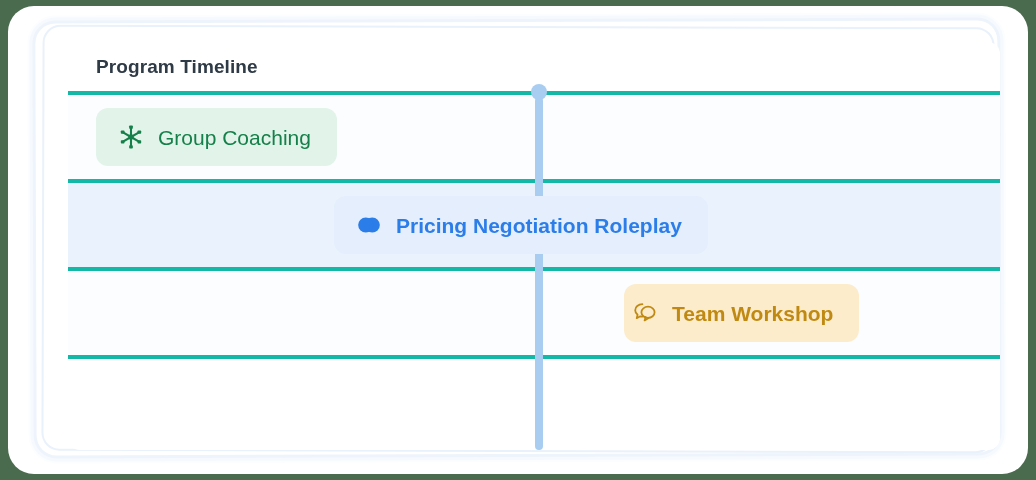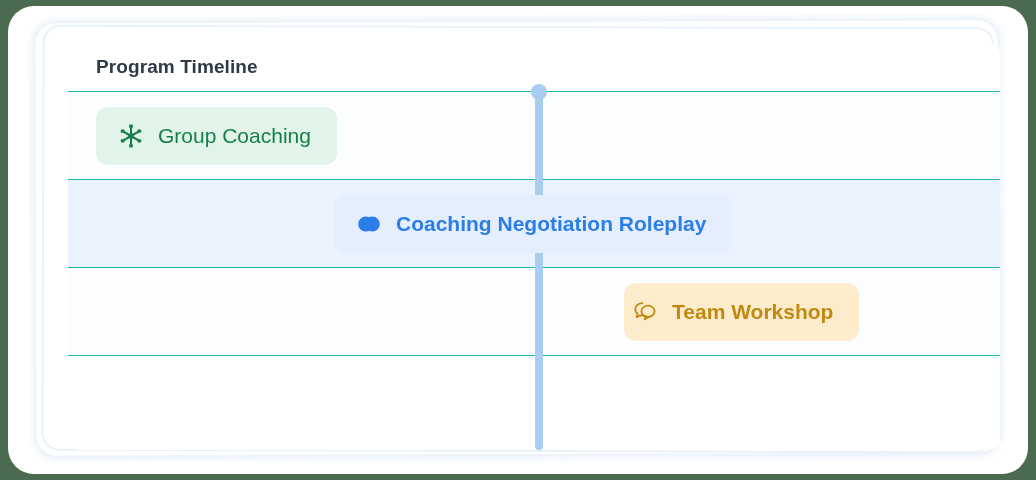--- a/index.html
+++ b/index.html
@@ -82,21 +82,21 @@
 
   
   .timeline-body {
     position: relative;
     height: 359px;
   }
 
   .tl-row {
     position: relative;
     height: 88px;
-    border-top: 1px solid #14b8a6;
+    border-top: 4px solid #14b8a6;
     box-sizing: border-box;
     display: flex;
     align-items: center;
   }
   .tl-row.row-alt {
     background: #eaf2fd;
   }
   .tl-row.row-faint {
     background: #fcfdff;
   }
@@ -222,21 +222,21 @@
 
     <div class="tl-row row-alt">
       <div class="pill pill-blue">
         <span class="pill-icon">
           <svg width="26" height="26" viewBox="0 0 24 24" aria-hidden="true">
             <circle cx="15" cy="12" r="7" fill="#2b7de9"></circle>
             <circle cx="9" cy="12" r="7" fill="#2b7de9"></circle>
             <path d="M9 5 A7 7 0 0 0 9 19 A7 7 0 0 1 9 5 Z" fill="#e4eefc"></path>
           </svg>
         </span>
-        <span class="pill-label">Coaching Negotiation Roleplay</span>
+        <span class="pill-label">Pricing Negotiation Roleplay</span>
       </div>
     </div>
 
     <div class="tl-row row-faint">
       <div class="pill pill-amber">
         <span class="pill-icon">
           <svg width="26" height="26" viewBox="0 0 26 26" aria-hidden="true">
             <g fill="none" stroke="#c08a12" stroke-width="1.8" stroke-linejoin="round" stroke-linecap="round">
               <path d="M10.4 4.2 C6.3 4.2 3.2 6.9 3.2 10.2 C3.2 12.0 4.1 13.6 5.6 14.7 L4.7 18.2 L8.3 16.3 C9.0 16.5 9.7 16.6 10.4 16.6"></path>
               <ellipse cx="16.0" cy="12.3" rx="6.6" ry="5.6"></ellipse>

